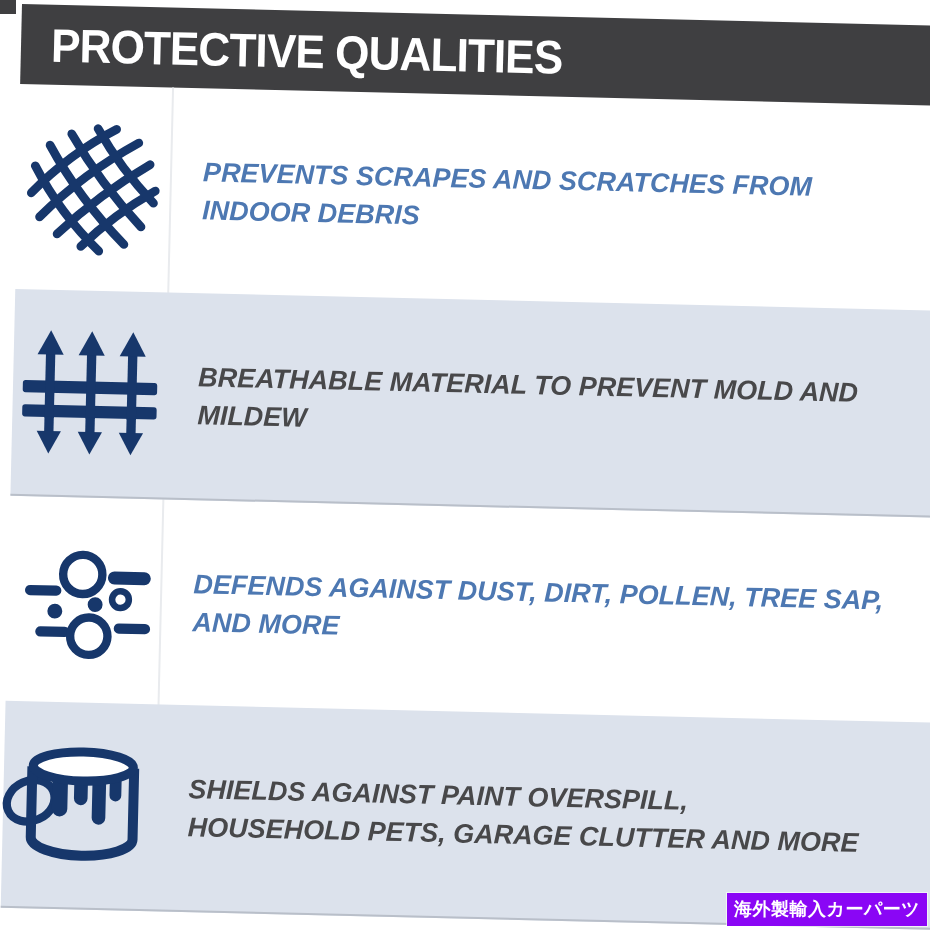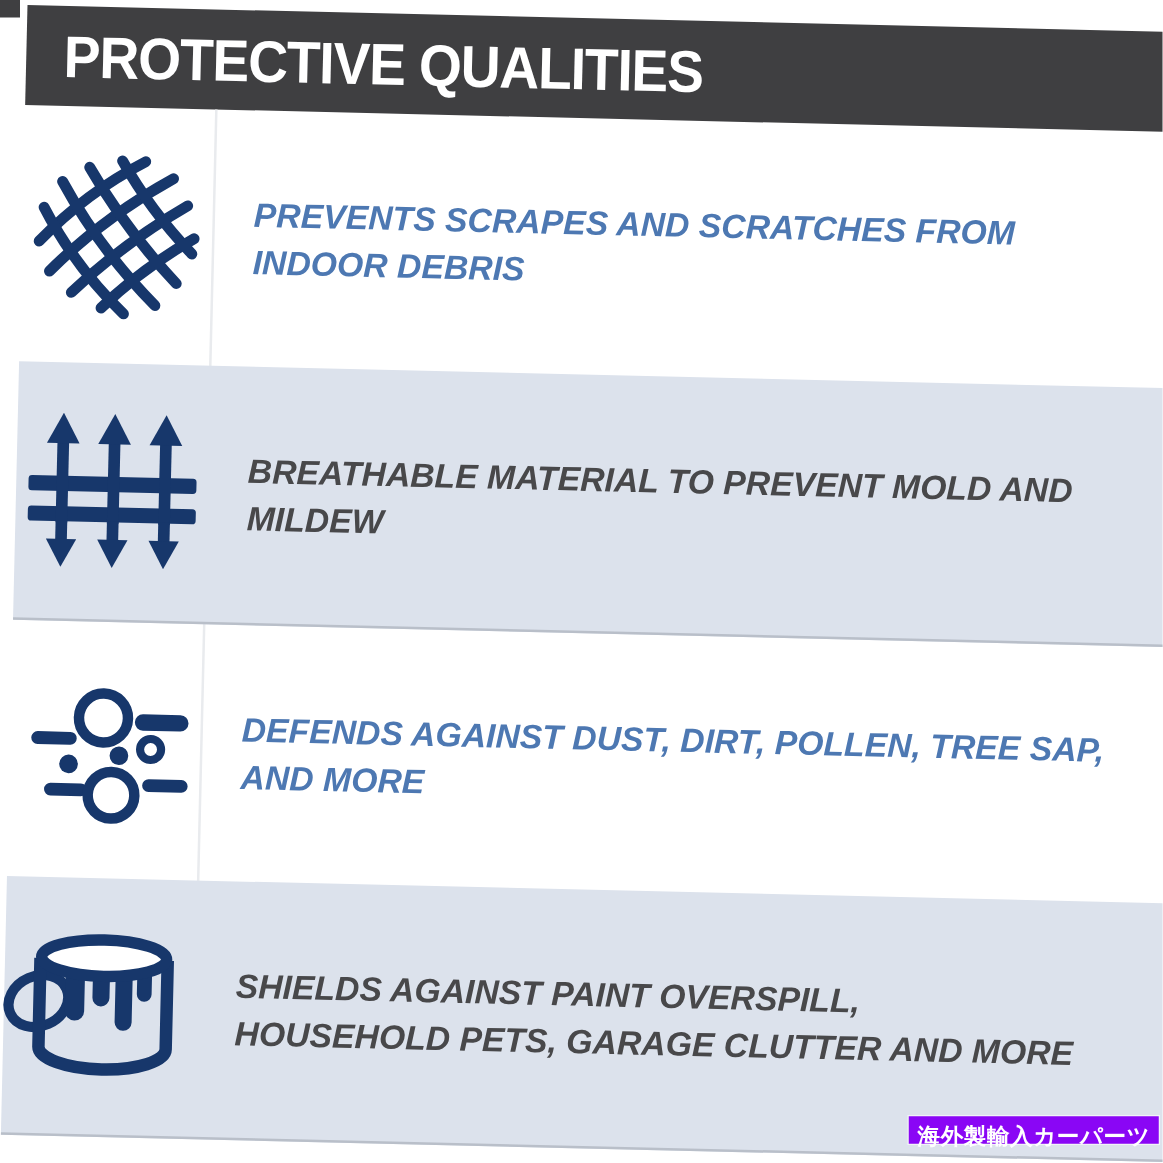--- a/index.html
+++ b/index.html
@@ -45,21 +45,21 @@
     line-height:38px;white-space:nowrap;
   }
   .blue-text .feature-line{color:var(--blue-text,#4d78b2);}
   .gray-text .feature-line{color:var(--gray-text,#48484a);}
   .divider{
     position:absolute;left:152px;top:80px;width:2px;height:820px;
     background:#e9ebee;
   }
   .icon-svg{color:var(--navy,#17376b);display:block;}
   .badge{
-    position:absolute;left:727px;top:893px;height:22px;
+    position:absolute;left:727px;top:893px;height:33px;
     background:var(--badge-bg,#8a06f5);
     color:var(--badge-text,#ffffff);
     font-size:18px;font-weight:bold;line-height:33px;
     padding:0 7px;letter-spacing:0.5px;white-space:nowrap;
     box-shadow:0 0 0 1px rgba(255,255,255,0.6);
   }
 </style>
 </head>
 <body>
 

